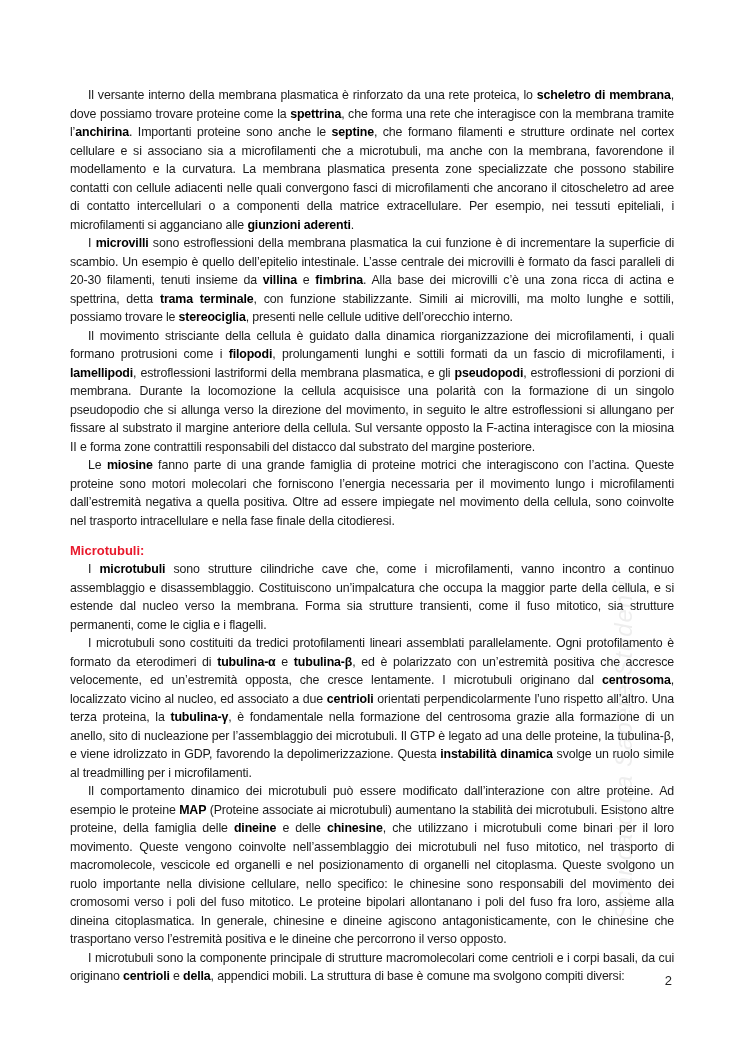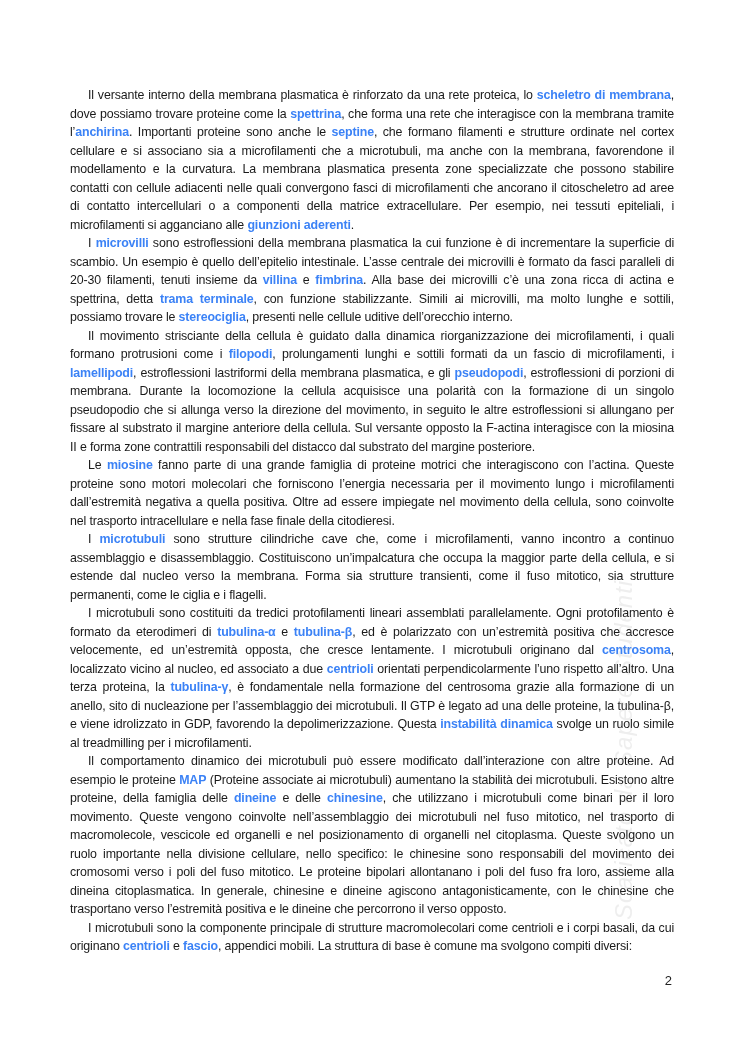--- a/index.html
+++ b/index.html
@@ -24,21 +24,21 @@
   .para {
     font-size: 12.4px;
     line-height: 18.5px;
     text-align: justify;
     text-indent: 18px;
     margin: 0;
     letter-spacing: -0.15px;
   }
   .para b {
     font-weight: bold;
-    color: #3b82f6;
+    color: #000000;
   }
   .heading {
     font-size: 13px;
     font-weight: bold;
     color: #e8192c;
     margin: 12px 0 0 0;
     line-height: 18px;
   }
   .page-number {
     position: absolute;
@@ -63,21 +63,22 @@
   }
 </style>
 </head>
 <body>
 
 <div class="page" id="page-body">
     <p class="para"><span>Il versante interno della membrana plasmatica è rinforzato da una rete proteica, lo </span><b>scheletro di membrana</b><span>, dove possiamo trovare proteine come la </span><b>spettrina</b><span>, che forma una rete che interagisce con la membrana tramite l’</span><b>anchirina</b><span>. Importanti proteine sono anche le </span><b>septine</b><span>, che formano filamenti e strutture ordinate nel cortex cellulare e si associano sia a microfilamenti che a microtubuli, ma anche con la membrana, favorendone il modellamento e la curvatura. La membrana plasmatica presenta zone specializzate che possono stabilire contatti con cellule adiacenti nelle quali convergono fasci di microfilamenti che ancorano il citoscheletro ad aree di contatto intercellulari o a componenti della matrice extracellulare. Per esempio, nei tessuti epiteliali, i microfilamenti si agganciano alle </span><b>giunzioni aderenti</b><span>.</span></p>
     <p class="para"><span>I </span><b>microvilli</b><span> sono estroflessioni della membrana plasmatica la cui funzione è di incrementare la superficie di scambio. Un esempio è quello dell’epitelio intestinale. L’asse centrale dei microvilli è formato da fasci paralleli di 20-30 filamenti, tenuti insieme da </span><b>villina</b><span> e </span><b>fimbrina</b><span>. Alla base dei microvilli c’è una zona ricca di actina e spettrina, detta </span><b>trama terminale</b><span>, con funzione stabilizzante. Simili ai microvilli, ma molto lunghe e sottili, possiamo trovare le </span><b>stereociglia</b><span>, presenti nelle cellule uditive dell’orecchio interno.</span></p>
     <p class="para"><span>Il movimento strisciante della cellula è guidato dalla dinamica riorganizzazione dei microfilamenti, i quali formano protrusioni come i </span><b>filopodi</b><span>, prolungamenti lunghi e sottili formati da un fascio di microfilamenti, i </span><b>lamellipodi</b><span>, estroflessioni lastriformi della membrana plasmatica, e gli </span><b>pseudopodi</b><span>, estroflessioni di porzioni di membrana. Durante la locomozione la cellula acquisisce una polarità con la formazione di un singolo pseudopodio che si allunga verso la direzione del movimento, in seguito le altre estroflessioni si allungano per fissare al substrato il margine anteriore della cellula. Sul versante opposto la F-actina interagisce con la miosina II e forma zone contrattili responsabili del distacco dal substrato del margine posteriore.</span></p>
     <p class="para"><span>Le </span><b>miosine</b><span> fanno parte di una grande famiglia di proteine motrici che interagiscono con l’actina. Queste proteine sono motori molecolari che forniscono l’energia necessaria per il movimento lungo i microfilamenti dall’estremità negativa a quella positiva. Oltre ad essere impiegate nel movimento della cellula, sono coinvolte nel trasporto intracellulare e nella fase finale della citodieresi.</span></p>
+    <div class="heading" style="color: rgb(232, 25, 44);">Microtubuli:</div>
     <p class="para"><span>I </span><b>microtubuli</b><span> sono strutture cilindriche cave che, come i microfilamenti, vanno incontro a continuo assemblaggio e disassemblaggio. Costituiscono un’impalcatura che occupa la maggior parte della cellula, e si estende dal nucleo verso la membrana. Forma sia strutture transienti, come il fuso mitotico, sia strutture permanenti, come le ciglia e i flagelli.</span></p>
     <p class="para"><span>I microtubuli sono costituiti da tredici protofilamenti lineari assemblati parallelamente.  Ogni protofilamento è formato da eterodimeri di </span><b>tubulina-α</b><span> e </span><b>tubulina-β</b><span>, ed è polarizzato con un’estremità positiva che accresce velocemente, ed un’estremità opposta, che cresce lentamente. I microtubuli originano dal </span><b>centrosoma</b><span>, localizzato vicino al nucleo, ed associato a due </span><b>centrioli</b><span> orientati perpendicolarmente l’uno rispetto all’altro. Una terza proteina, la </span><b>tubulina-γ</b><span>, è fondamentale nella formazione del centrosoma grazie alla formazione di un anello, sito di nucleazione per l’assemblaggio dei microtubuli. Il GTP è legato ad una delle proteine, la tubulina-β, e viene idrolizzato in GDP, favorendo la depolimerizzazione. Questa </span><b>instabilità dinamica</b><span> svolge un ruolo simile al treadmilling per i microfilamenti.</span></p>
     <p class="para"><span>Il comportamento dinamico dei microtubuli può essere modificato dall’interazione con altre proteine. Ad esempio le proteine </span><b>MAP</b><span> (Proteine associate ai microtubuli) aumentano la stabilità dei microtubuli. Esistono altre proteine, della famiglia delle </span><b>dineine</b><span> e delle </span><b>chinesine</b><span>, che utilizzano i microtubuli come binari per il loro movimento. Queste vengono coinvolte nell’assemblaggio dei microtubuli nel fuso mitotico, nel trasporto di macromolecole, vescicole ed organelli e nel posizionamento di organelli nel citoplasma. Queste svolgono un ruolo importante nella divisione cellulare, nello specifico: le chinesine sono responsabili del movimento dei cromosomi verso i poli del fuso mitotico. Le proteine bipolari allontanano i poli del fuso fra loro, assieme alla dineina citoplasmatica. In generale, chinesine e dineine agiscono antagonisticamente, con le chinesine che trasportano verso l’estremità positiva e le dineine che percorrono il verso opposto.</span></p>
-    <p class="para"><span>I microtubuli sono la componente principale di strutture macromolecolari come centrioli e i corpi basali, da cui originano </span><b>centrioli</b><span> e </span><b>fascio</b><span>, appendici mobili. La struttura di base è comune ma svolgono compiti diversi:</span></p>
+    <p class="para"><span>I microtubuli sono la componente principale di strutture macromolecolari come centrioli e i corpi basali, da cui originano </span><b>centrioli</b><span> e </span><b>della</b><span>, appendici mobili. La struttura di base è comune ma svolgono compiti diversi:</span></p>
   </div>
 
 <div class="watermark">Scaricato da Sapere Studenti</div>
 
 <div class="page-number">2</div>
 
 </body></html>

